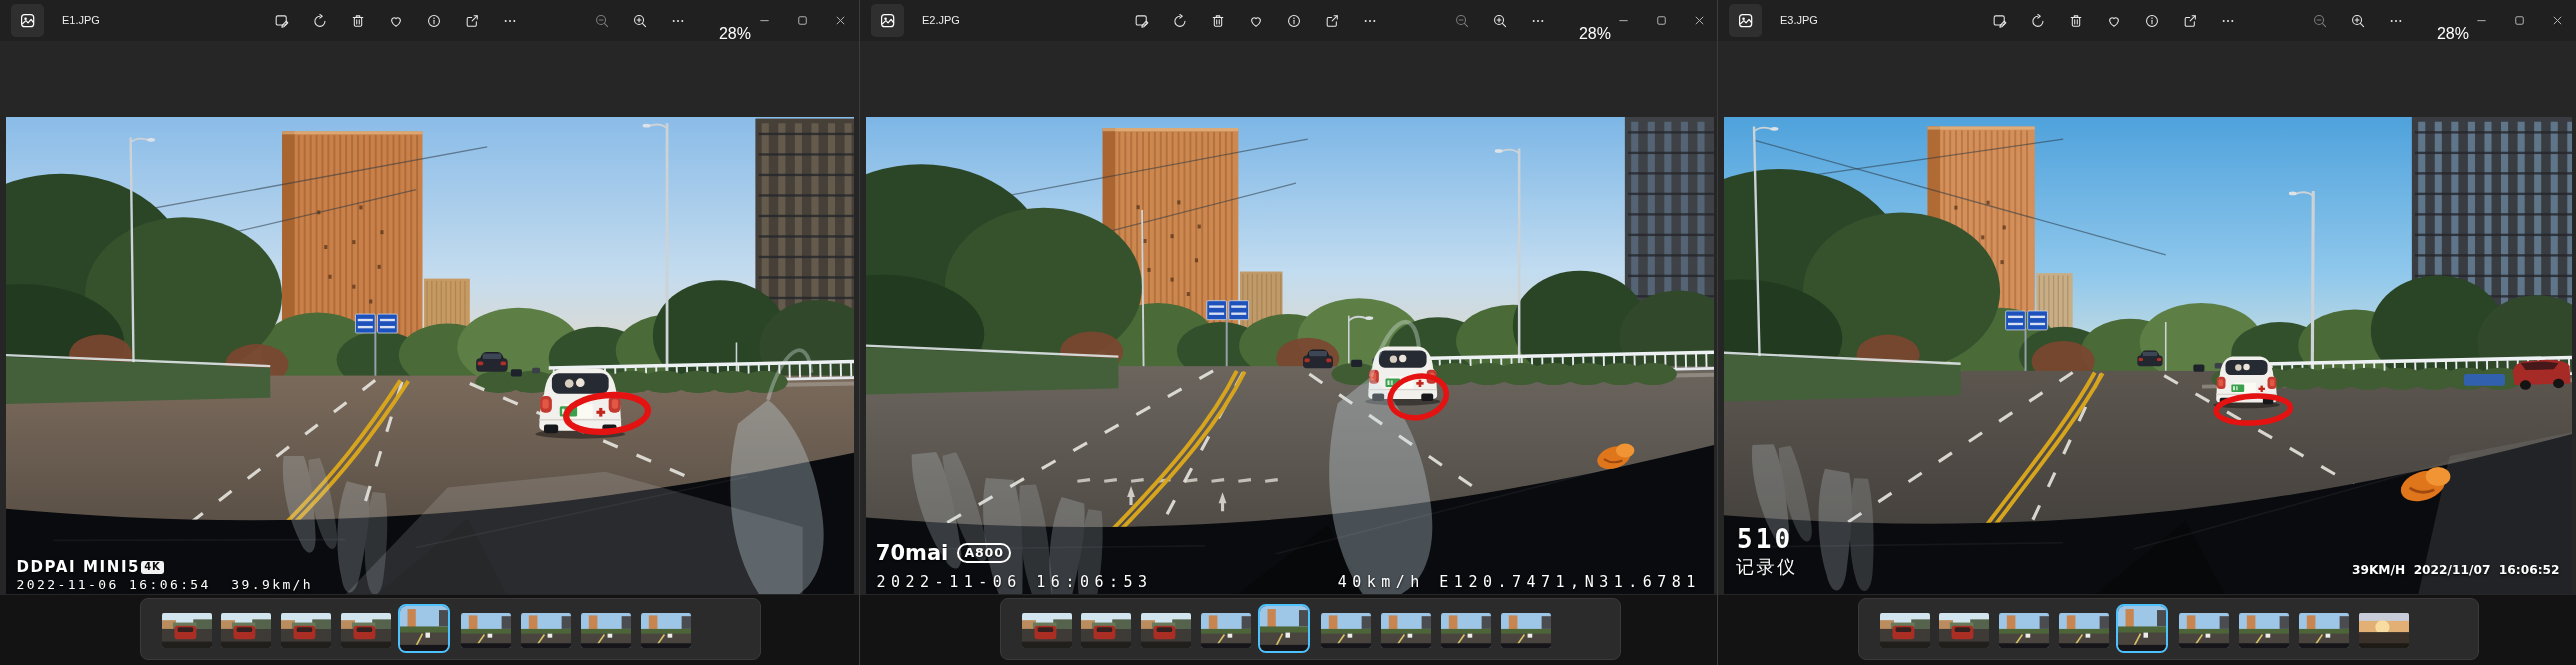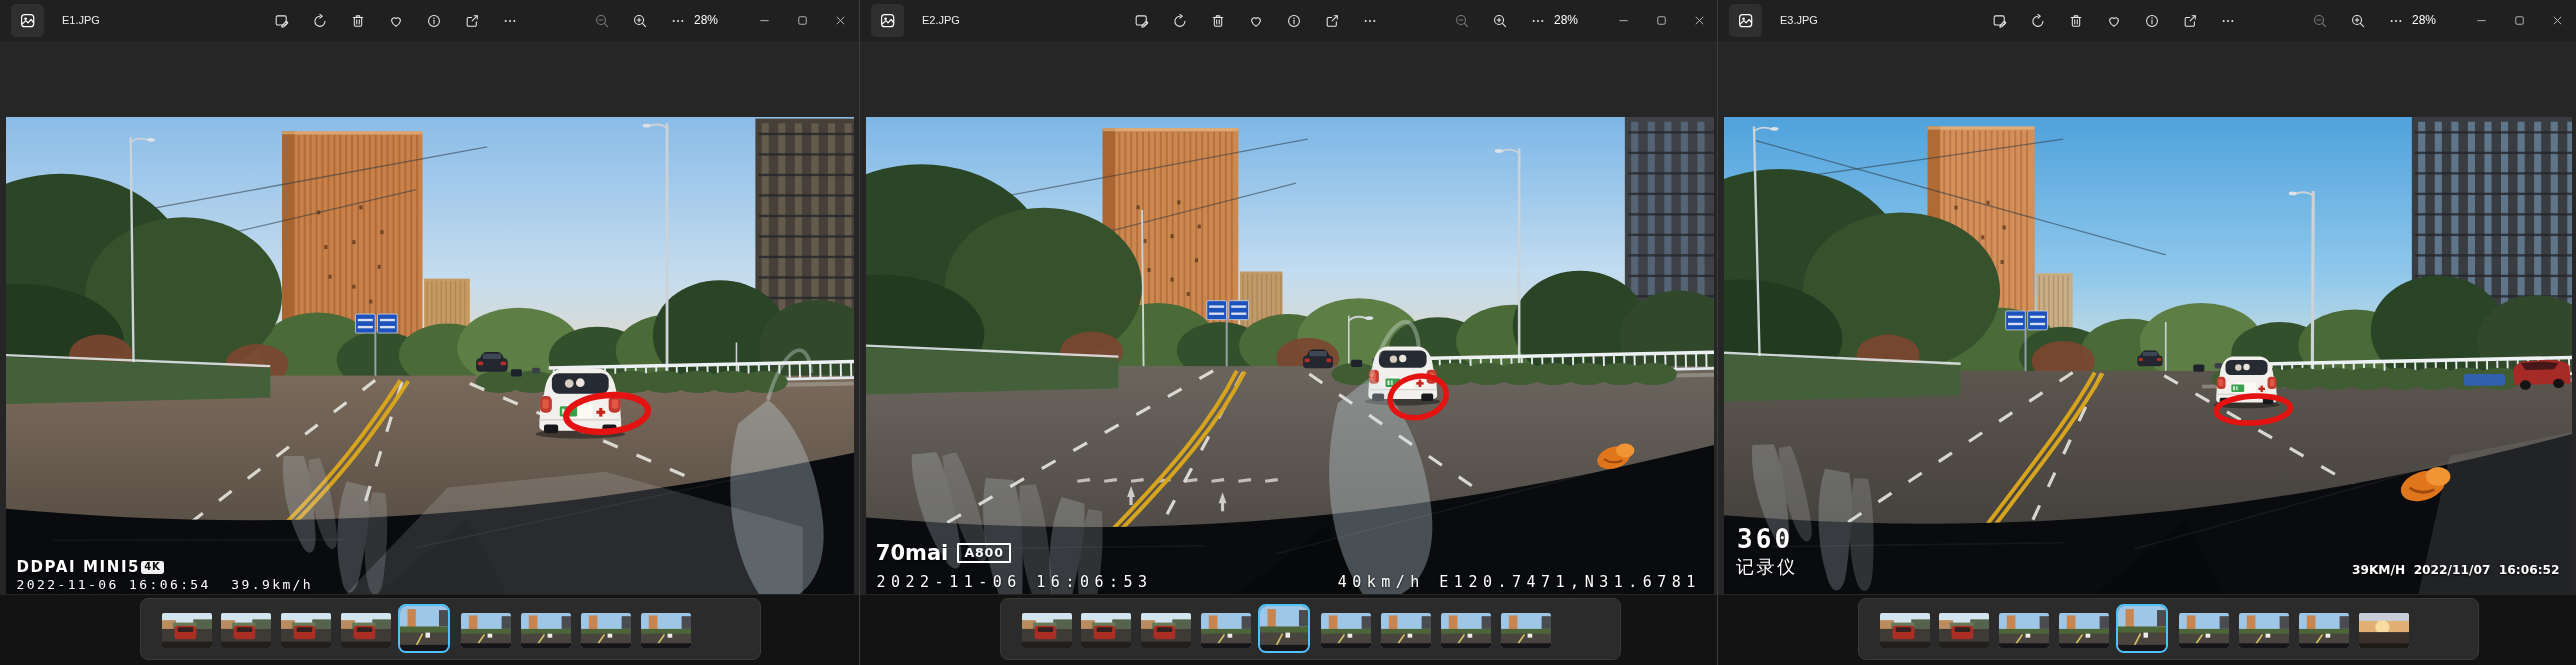--- a/index.html
+++ b/index.html
@@ -12,41 +12,41 @@
   .app-tile{position:absolute;left:11px;top:4px;width:33px;height:33px;background:#2f2f2f;border-radius:4.7px;
             display:flex;align-items:center;justify-content:center;}
   .app-tile svg{width:17.3px;height:17.3px;}
   .fname{position:absolute;left:62px;top:0;height:41px;line-height:41px;color:#ececec;font-size:11px;}
   .tgroup{position:absolute;top:3.2px;display:flex;}
   .tmain{left:263px;}
   .tzoom{left:583px;}
   .tbtn{width:38px;height:35px;border-radius:4px;display:flex;align-items:center;justify-content:center;}
   .tbtn svg{width:16px;height:16px;}
   .tbtn.disabled{opacity:.45;}
-  .zoomlvl{position:absolute;left:694px;top:0;width:57px;height:41px;line-height:41px;text-align:left;
-           color:#fff;font-size:12px;}
+  .zoomlvl{position:absolute;left:694px;top:13px;width:57px;height:41px;line-height:41px;text-align:right;
+           color:#fff;font-size:16px;}
   .wingroup{position:absolute;right:0;top:0;height:41px;display:flex;}
   .wbtn{width:38px;height:41px;display:flex;align-items:center;justify-content:center;}
   .wbtn svg{width:15px;height:15px;opacity:.85;}
   .photo{position:absolute;left:5.5px;top:117px;width:848px;height:477px;background:#000;overflow:hidden;}
   .photo svg.scene{position:absolute;left:0;top:0;width:100%;height:100%;display:block;}
   .bottombar{position:absolute;left:0;right:0;top:595px;bottom:0;background:#131313;}
   .filmstrip{position:absolute;left:140px;top:3.2px;width:621px;height:62px;background:#2b2b2b;
              border:0.8px solid #3a3a3a;border-radius:8px;box-sizing:border-box;}
   .thumb{position:absolute;top:13.4px;width:50px;height:35px;border-radius:2.4px;overflow:hidden;}
   .thumb svg{width:100%;height:100%;display:block;}
   .thumb.sel{top:4.7px;width:52px;height:49px;border:2.4px solid #4cc2ff;border-radius:8px;box-sizing:border-box;}
   
   .stamp{position:absolute;color:#fff;text-shadow:0 0.8px 2.4px rgba(0,0,0,.85);white-space:pre;z-index:5;}
   .ddpai-logo{left:11px;top:441px;font-size:15px;font-weight:bold;letter-spacing:1.6px;font-family:"DejaVu Sans",sans-serif;}
   .badge4k{background:#f2f2f2;color:#0a0a0a;font-size:10px;font-weight:bold;border-radius:2.4px;
            padding:0 3.2px;margin-left:1px;letter-spacing:0.8px;vertical-align:1.6px;text-shadow:none;display:inline-block;line-height:12.6px;}
   .ddpai-line{left:11px;top:460px;font-size:13px;letter-spacing:2.4px;font-family:"DejaVu Sans Mono",monospace;text-align:center;}
   .m70-logo{left:10.3px;top:424px;font-size:21px;font-weight:bold;font-family:"DejaVu Sans",sans-serif;}
-  .badgeA800{border:2.4px solid #fff;border-radius:1px;font-size:12.6px;font-weight:bold;padding:0 5.5px;
+  .badgeA800{border:2.4px solid #fff;border-radius:10px;font-size:12.6px;font-weight:bold;padding:0 5.5px;
              margin-left:8.7px;vertical-align:3.2px;letter-spacing:0.8px;display:inline-block;line-height:16.6px;}
   .m70-time{left:11px;top:456px;font-size:15px;letter-spacing:5.5px;font-family:"DejaVu Sans Mono",monospace;}
   .m70-info{right:12.6px;top:456px;font-size:15px;letter-spacing:5.5px;font-family:"DejaVu Sans Mono",monospace;}
   .l360a{left:13.4px;top:410px;font-size:26px;font-weight:bold;letter-spacing:3.2px;font-family:"DejaVu Sans Mono",monospace;line-height:25px;}
   .l360b{left:12.6px;top:438px;font-size:18px;letter-spacing:2.4px;font-family:Liberation Serif, serif;text-align:right;}
   .r360{right:12px;top:446px;font-size:12.2px;font-weight:bold;font-family:"DejaVu Sans",sans-serif;}
 </style>
 </head>
 <body>
 
@@ -1342,21 +1342,21 @@
             <path d="M0,0 C-10,36 -6,88 6,122 C12,146 26,148 29,116 C32,78 36,38 28,4 Z"></path>
             <path d="M34,10 C28,48 30,96 40,126 C46,146 58,144 59,118 C60,84 58,40 50,10 Z" opacity="0.8"></path>
           </g>
           <g transform="translate(886,468) scale(1.2)">
             <ellipse cx="0" cy="0" rx="24" ry="15" transform="rotate(-18)" fill="#e0761c"></ellipse>
             <ellipse cx="16" cy="-10" rx="13" ry="10" fill="#f09434"></ellipse>
             <path d="M-14,2 Q-2,10 12,4" stroke="#8f3e0e" stroke-width="3" fill="none" opacity="0.8"></path>
           </g>
           <ellipse cx="671" cy="371" rx="47" ry="17" fill="none" stroke="#e51212" stroke-width="7" transform="rotate(-3 671 371)"></ellipse>
         </svg>
-        <div class="stamp l360a">360</div>
+        <div class="stamp l360a">510</div>
         <div class="stamp l360b">记录仪</div>
         <div class="stamp r360">39KM/H  2022/11/07  16:06:52</div>
       </div>
   <div class="bottombar">
     <div class="filmstrip">
           <div class="thumb" style="left:20.5px">
             <svg viewBox="0 0 64 44" preserveAspectRatio="none">
               <rect width="64" height="44" fill="#8e9aa0"></rect>
               <rect width="64" height="15" fill="#d2e4ee"></rect>
               <rect x="0" y="9" width="18" height="12" fill="#bb8c5e"></rect>

